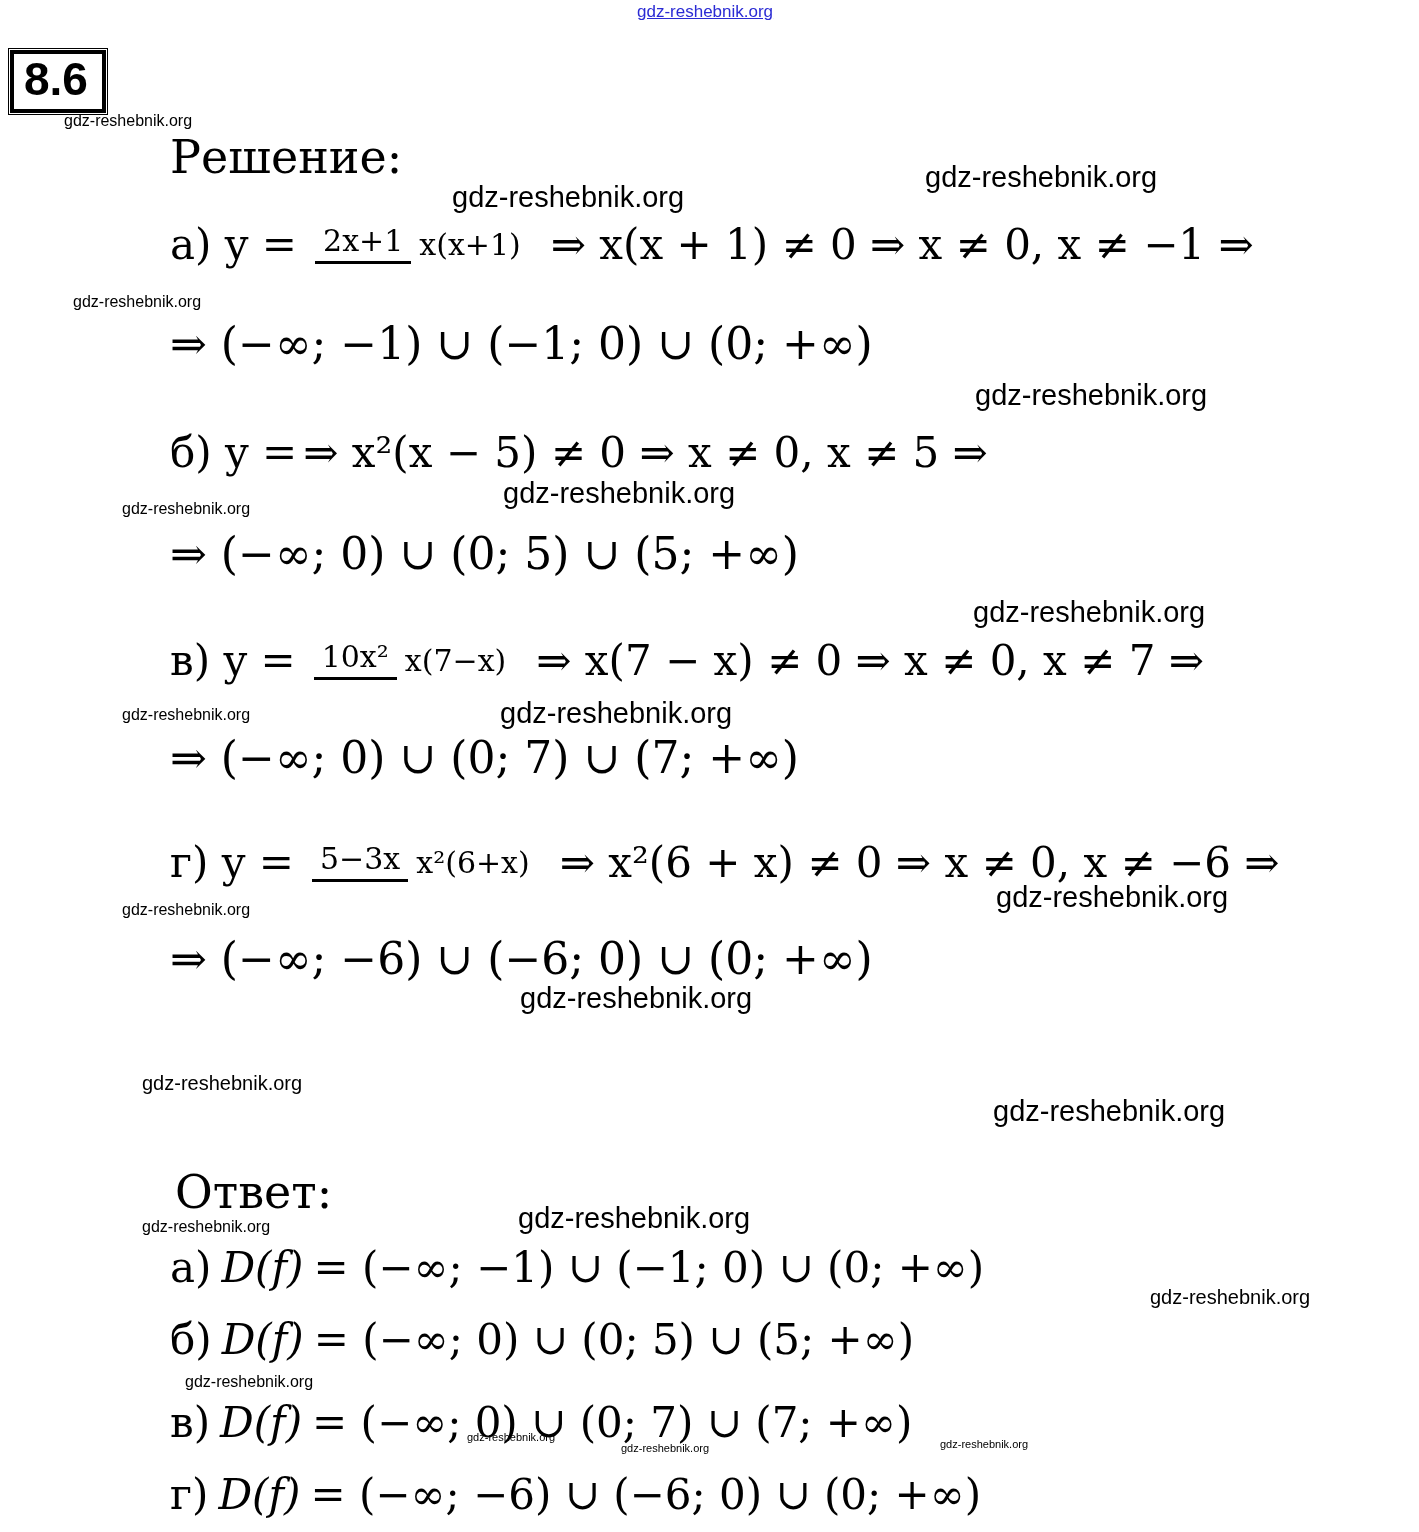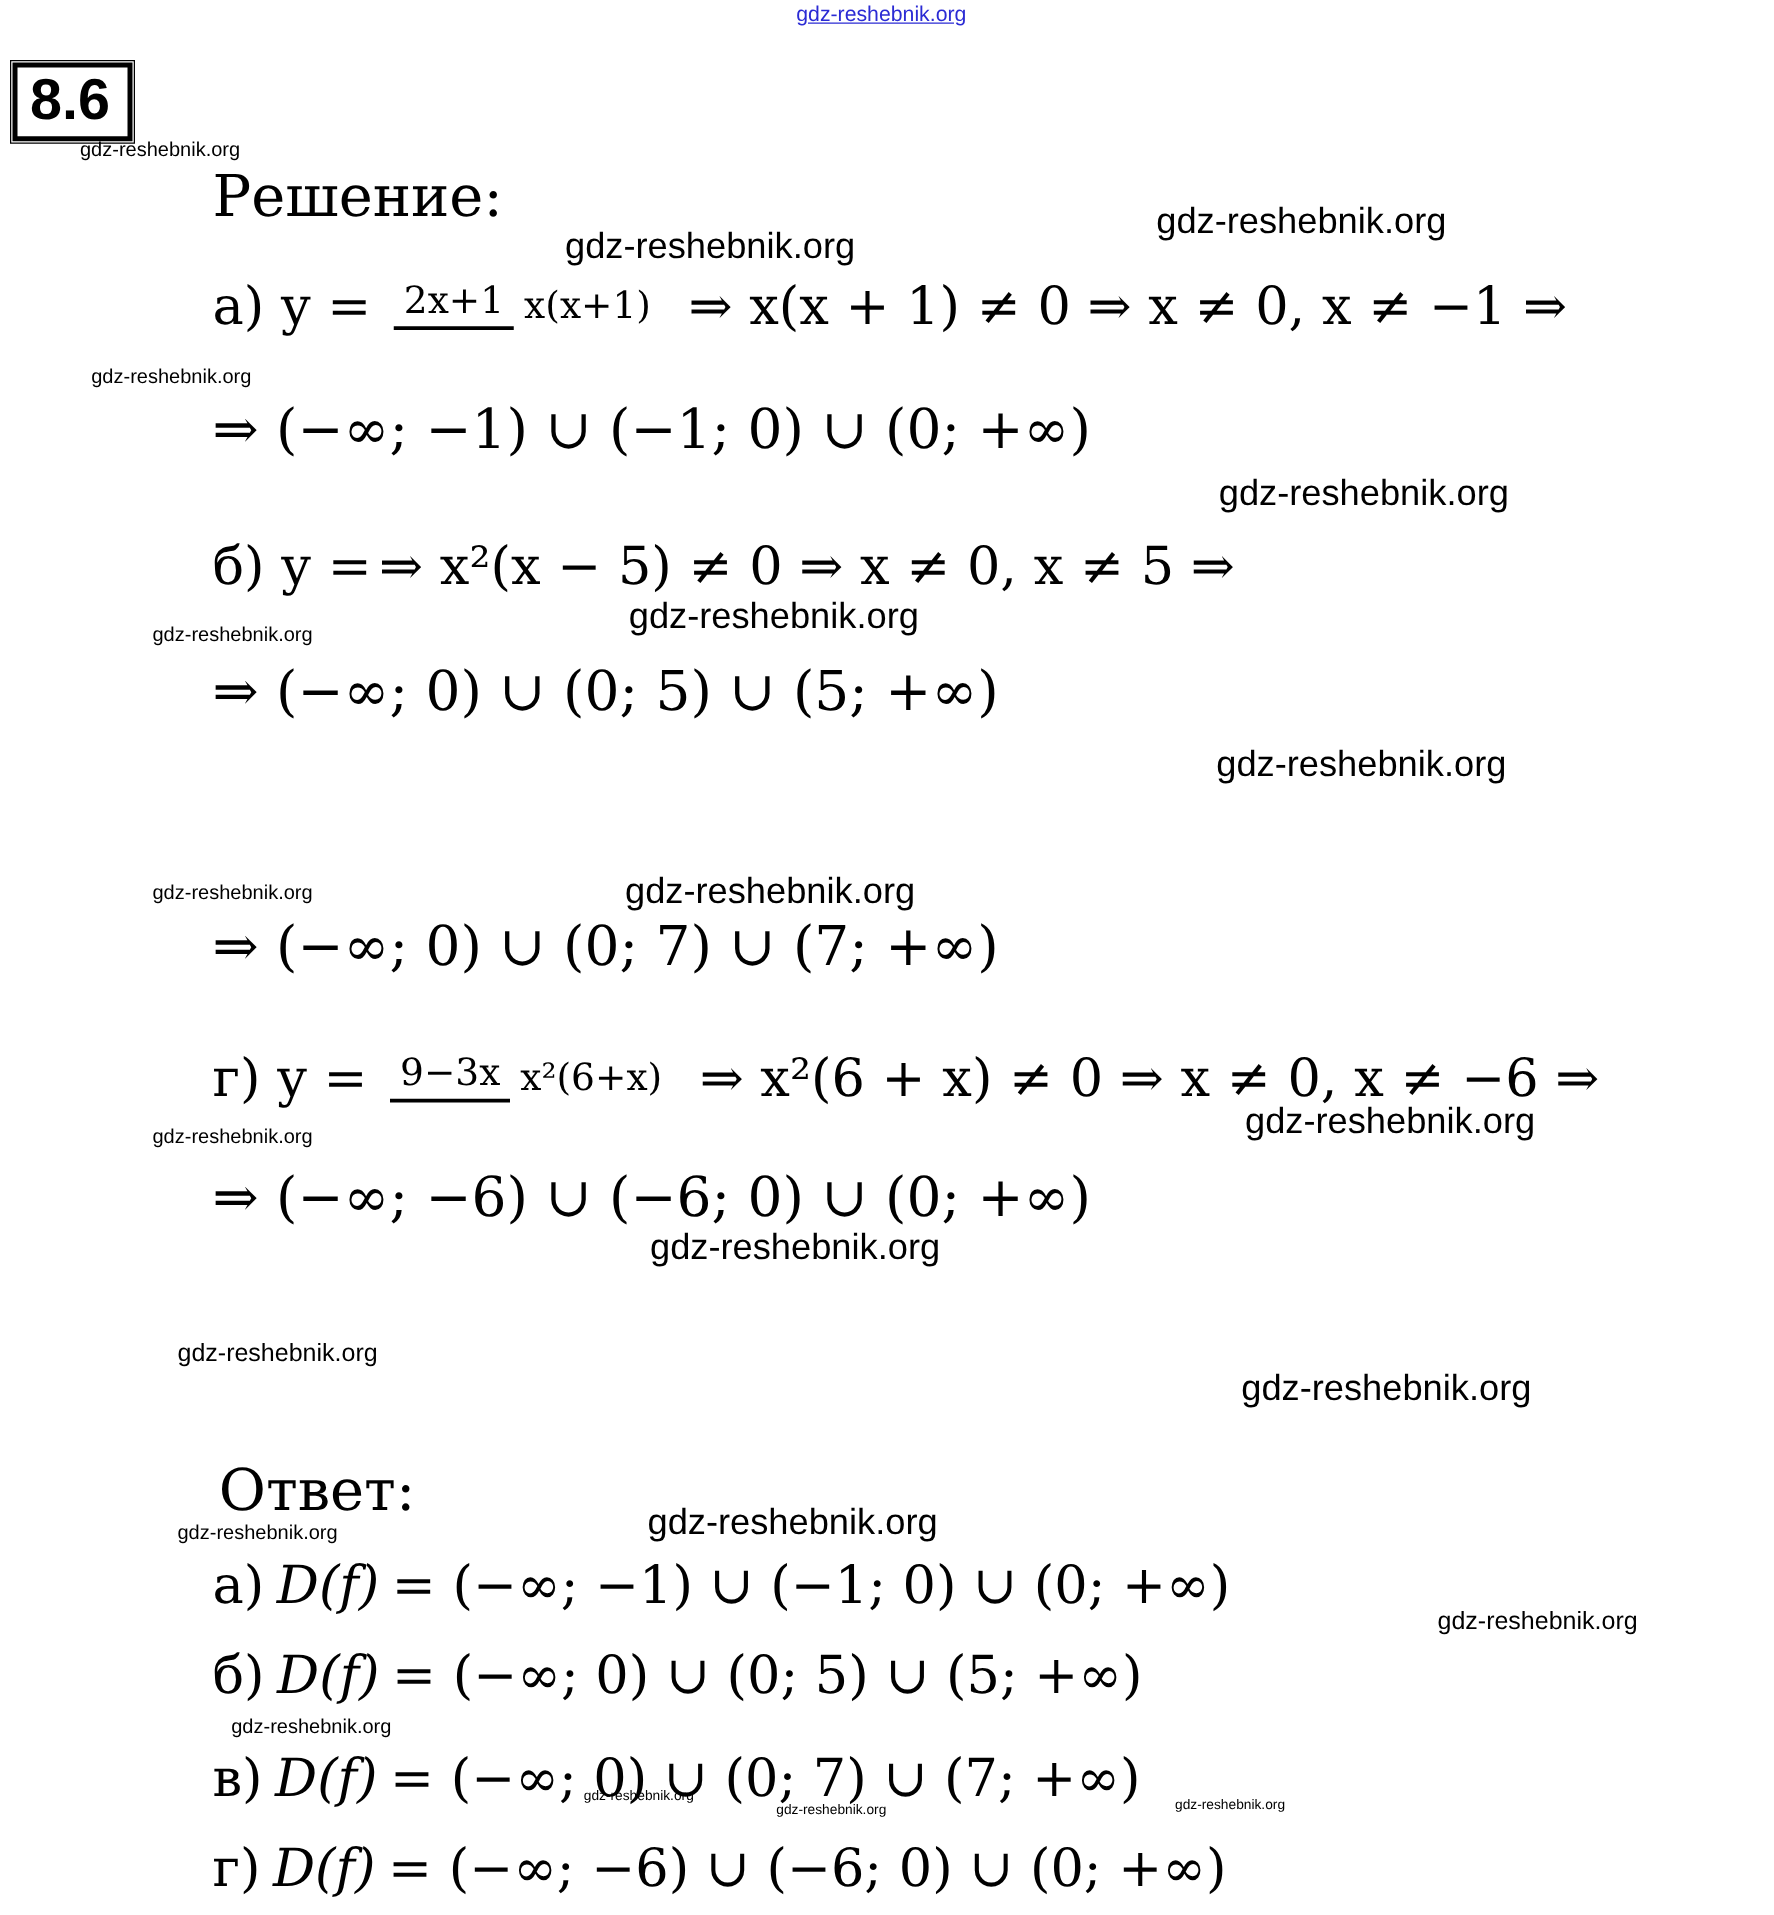--- a/index.html
+++ b/index.html
@@ -135,26 +135,34 @@
     <span class="cond">⇒ x(x + 1) ≠ 0 ⇒ x ≠ 0, x ≠ −1 ⇒</span>
   </div>
   <div class="interval-line" style="left:170px; top:318px;">⇒ (−∞; −1) ∪ (−1; 0) ∪ (0; +∞)</div>
 
   <div class="sol-row" style="left:170px; top:392px; height:120px;">
     <span class="lbl">б) y =</span>
     <span class="cond">⇒ x²(x − 5) ≠ 0 ⇒ x ≠ 0, x ≠ 5 ⇒</span>
   </div>
   <div class="interval-line" style="left:170px; top:528px;">⇒ (−∞; 0) ∪ (0; 5) ∪ (5; +∞)</div>
 
+  <div class="sol-row" style="left:170px; top:600px; height:120px;">
+    <span class="lbl">в)  y =</span>
+    <span class="frac">
+      <span class="fnum">10x²</span>
+      <span class="fden">x(7−x)</span>
+    </span>
+    <span class="cond">⇒ x(7 − x) ≠ 0 ⇒ x ≠ 0, x ≠ 7 ⇒</span>
+  </div>
   <div class="interval-line" style="left:170px; top:732px;">⇒ (−∞; 0) ∪ (0; 7) ∪ (7; +∞)</div>
 
   <div class="sol-row" style="left:170px; top:802px; height:120px;">
     <span class="lbl">г) y =</span>
     <span class="frac">
-      <span class="fnum">9−3x</span>
+      <span class="fnum">5−3x</span>
       <span class="fden">x²(6+x)</span>
     </span>
     <span class="cond">⇒ x²(6 + x) ≠ 0 ⇒ x ≠ 0, x ≠ −6 ⇒</span>
   </div>
   <div class="interval-line" style="left:170px; top:933px;">⇒ (−∞; −6) ∪ (−6; 0) ∪ (0; +∞)</div>
 
   <div class="heading" style="left:175px; top:1165px;">Ответ:</div>
 
   <div class="ans-row" style="left:170px; top:1243px;">
     <span class="lbl">а)</span><span class="func">D(f)</span><span class="val">= (−∞; −1) ∪ (−1; 0) ∪ (0; +∞)</span>

